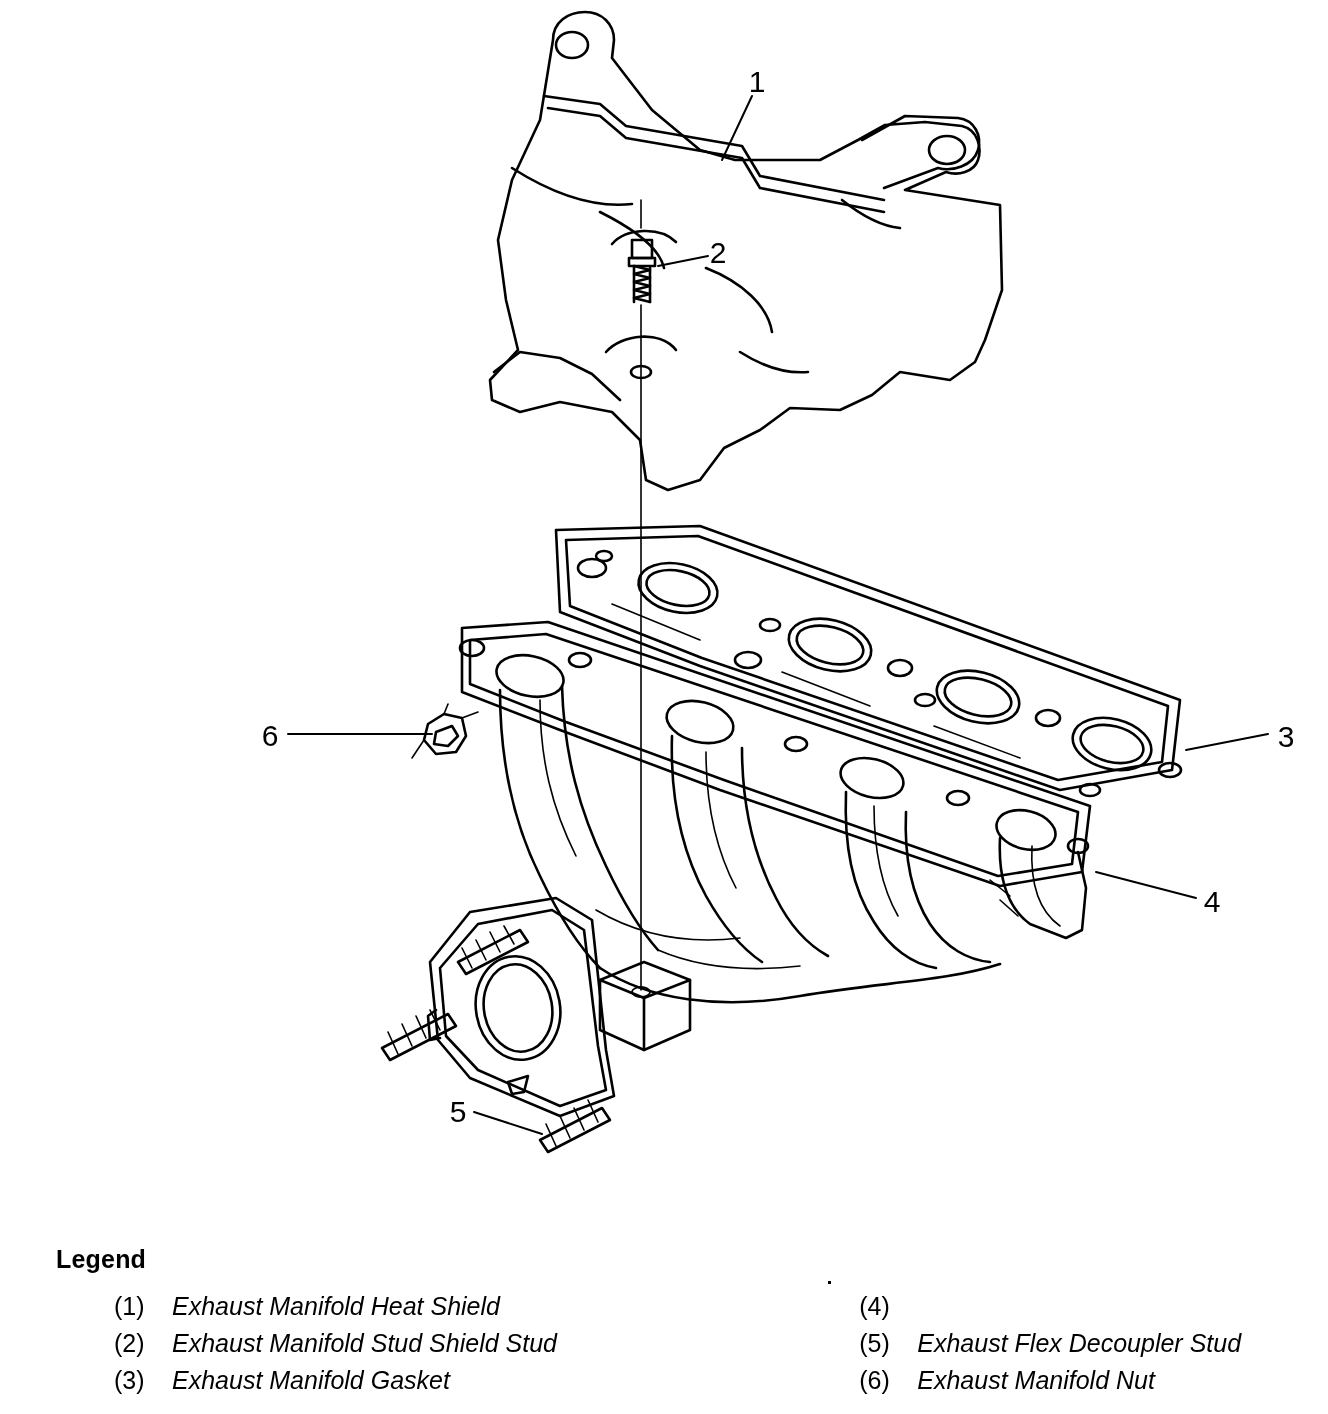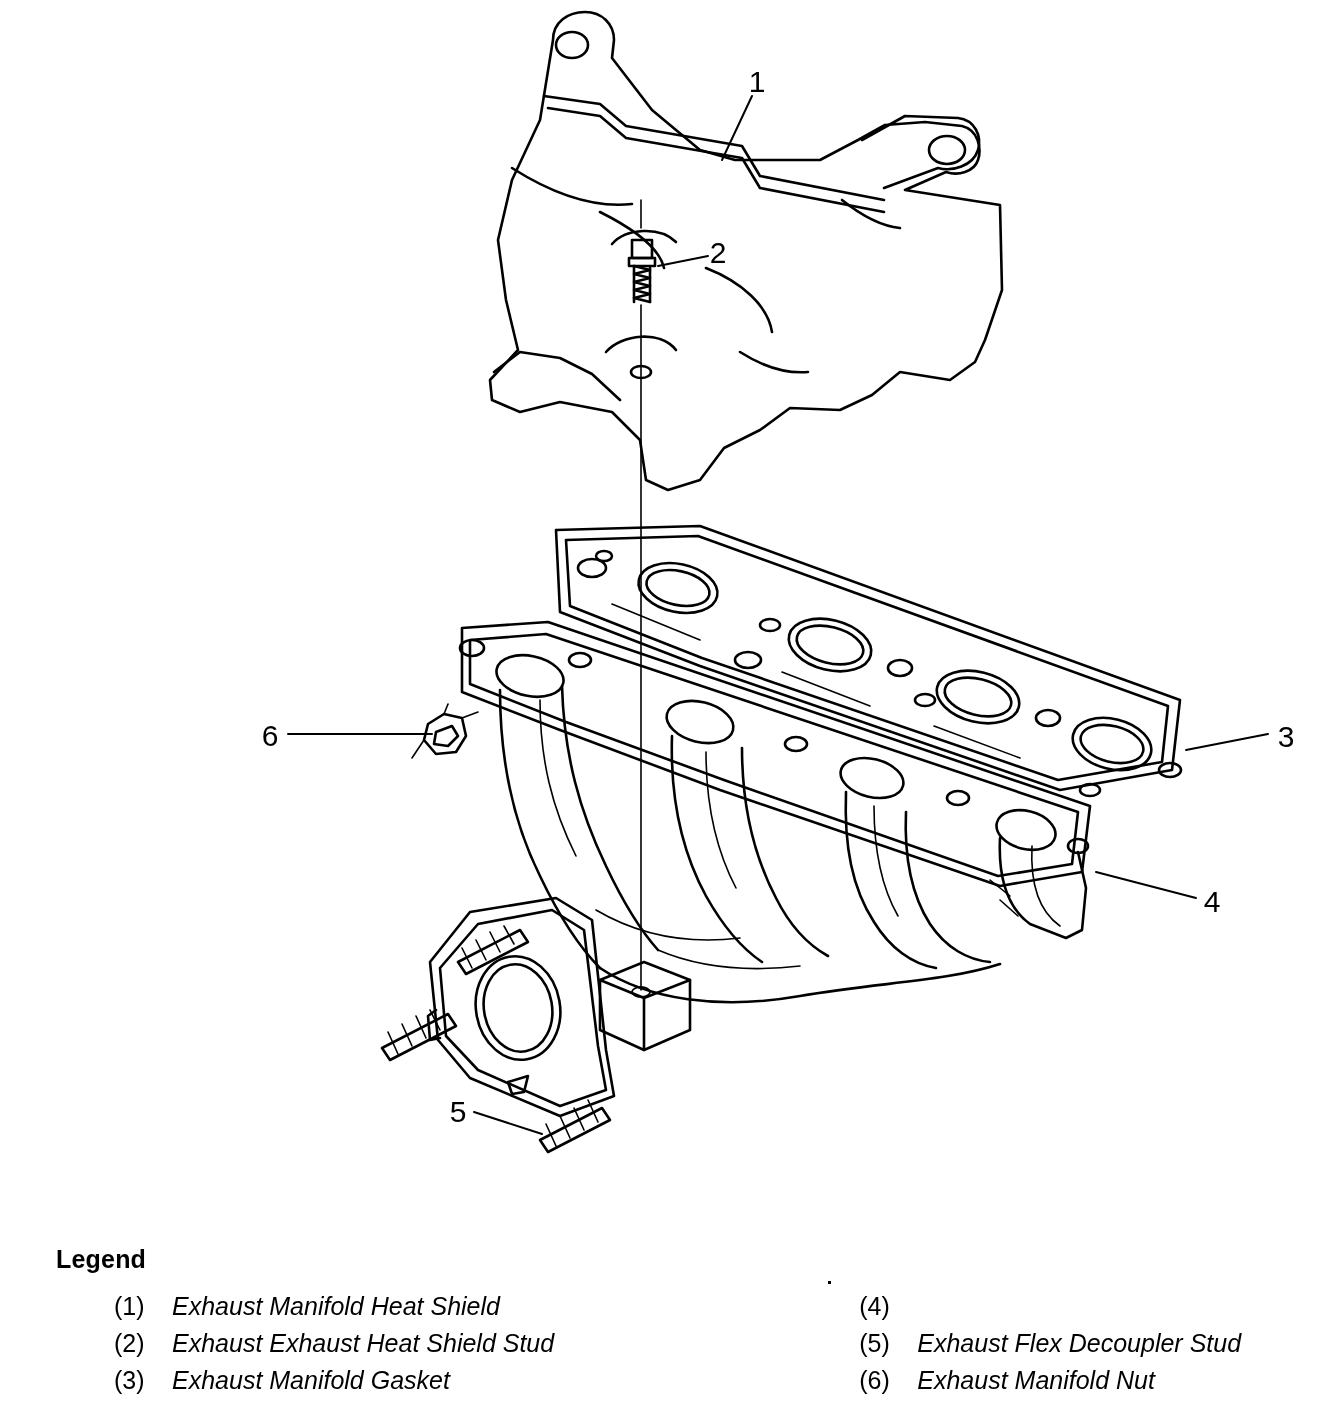--- a/index.html
+++ b/index.html
@@ -263,21 +263,21 @@
 <div id="legend">
   <div class="legend-title">Legend</div>
   <div class="legend-cols">
     <div class="legend-col left">
       <div class="legend-row">
         <span class="legend-key">(1)</span>
         <span class="legend-text">Exhaust Manifold Heat Shield</span>
       </div>
       <div class="legend-row">
         <span class="legend-key">(2)</span>
-        <span class="legend-text">Exhaust Exhaust Heat Shield Stud</span>
+        <span class="legend-text">Exhaust Manifold Stud Shield Stud</span>
       </div>
       <div class="legend-row">
         <span class="legend-key">(3)</span>
         <span class="legend-text">Exhaust Manifold Gasket</span>
       </div>
     </div>
     <div class="legend-col right">
       <div class="legend-row">
         <span class="legend-key">(4)</span>
       </div>

